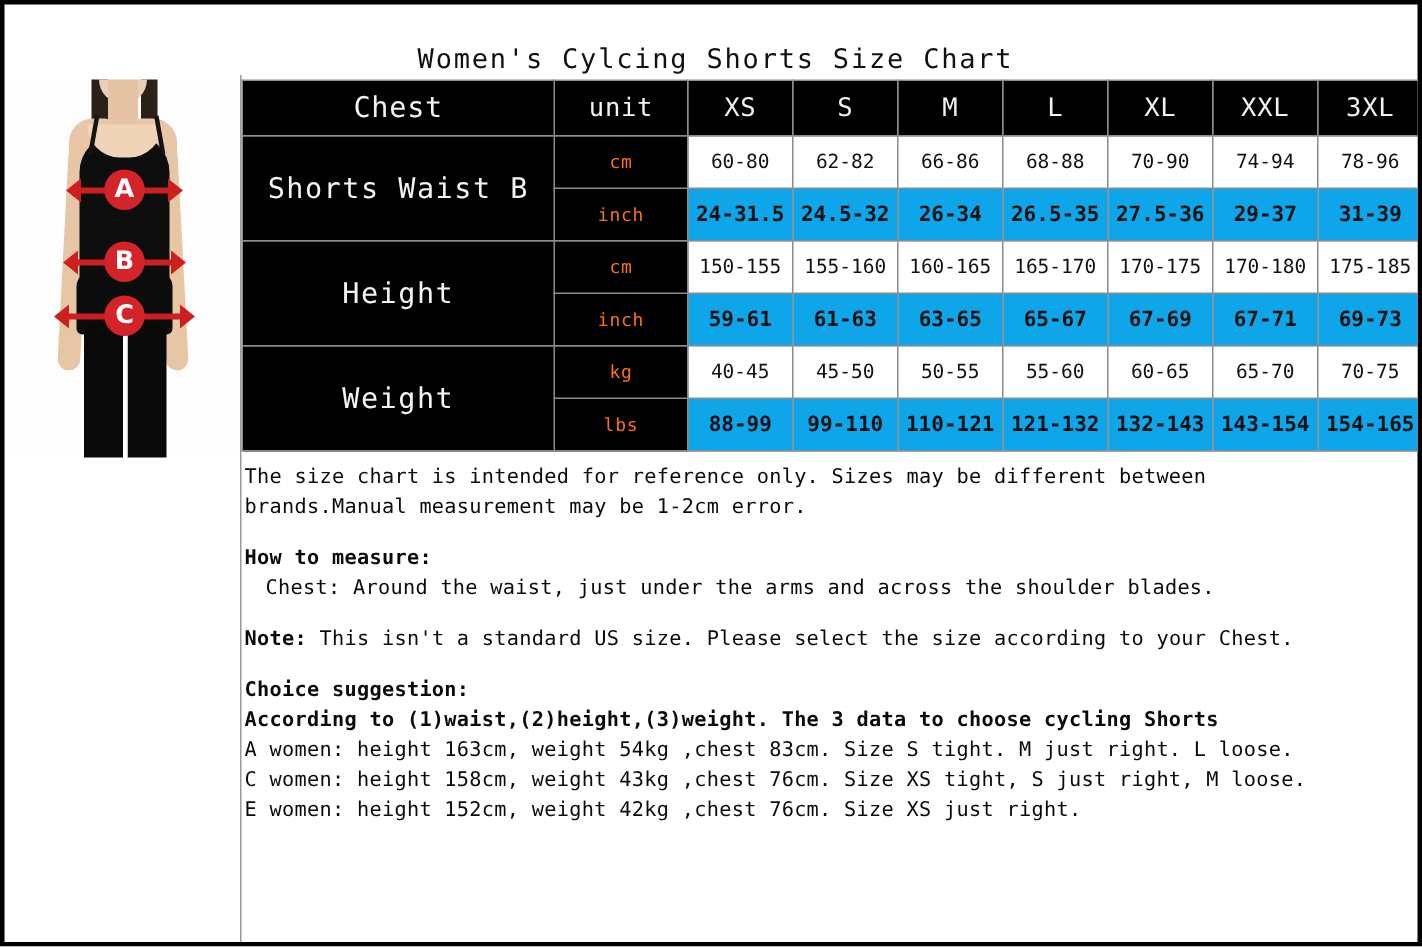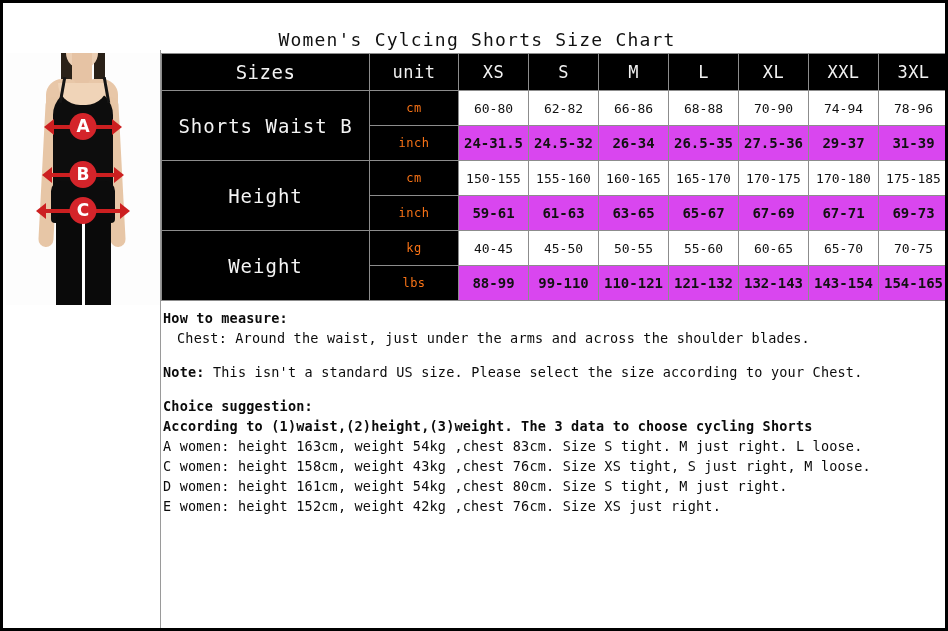--- a/index.html
+++ b/index.html
@@ -212,21 +212,21 @@
     letter-spacing: 1px;
   }
   .unit-cell {
     background: #000000;
     color: #f97316;
     font-size: 12px;
     height: 34px;
     letter-spacing: 0.5px;
   }
   .val-cell { font-size: 13px; color: #111111; height: 34px; background: #ffffff; }
-  .val-cell.alt { background: #d946ef; font-weight: bold; font-size: 14px; }
+  .val-cell.alt { background: #0ea5e9; font-weight: bold; font-size: 14px; }
 
   
   .content {
     position: absolute;
     left: 160px;
     top: 305px;
     width: 786px;
     color: #0b0b0b;
   }
   .para {
@@ -298,21 +298,21 @@
         <col style="width:70px">
         <col style="width:70px">
         <col style="width:70px">
         <col style="width:70px">
         <col style="width:70px">
         <col style="width:70px">
         <col style="width:70px">
       </colgroup>
       <tbody>
         <tr>
-          <td class="hdr-cell hdr-size">Sizes</td>
+          <td class="hdr-cell hdr-size">Chest</td>
           <td class="hdr-cell">unit</td>
           <td class="hdr-cell">XS</td>
           <td class="hdr-cell">S</td>
           <td class="hdr-cell">M</td>
           <td class="hdr-cell">L</td>
           <td class="hdr-cell">XL</td>
           <td class="hdr-cell">XXL</td>
           <td class="hdr-cell">3XL</td>
         </tr>
 
@@ -380,34 +380,37 @@
           <td class="val-cell alt">132-143</td>
           <td class="val-cell alt">143-154</td>
           <td class="val-cell alt">154-165</td>
         </tr>
       </tbody>
     </table>
   </div>
 
   <div class="content">
 
+    <div class="block">
+      <p class="para">The size chart is intended for reference only. Sizes may be different between</p>
+      <p class="para">brands.Manual measurement may be 1-2cm error.</p>
+    </div>
 
     <div class="block">
       <p class="para bold">How to measure:</p>
       <p class="para indent">Chest: Around the waist, just under the arms and across the shoulder blades.</p>
     </div>
 
     <div class="block">
       <p class="para"><span class="bold">Note:</span> <span>This isn't a standard US size. Please select the size according to your Chest.</span></p>
     </div>
 
     <div class="block">
       <p class="para bold">Choice suggestion:</p>
       <p class="para bold">According to (1)waist,(2)height,(3)weight. The 3 data to choose cycling Shorts</p>
       <p class="para tight">A women: height 163cm, weight 54kg ,chest 83cm. Size S tight. M just right. L loose.</p>
       <p class="para tight">C women: height 158cm, weight 43kg ,chest 76cm. Size XS tight, S just right, M loose.</p>
-      <p class="para tight">D women: height 161cm, weight 54kg ,chest 80cm. Size S tight, M just right.</p>
       <p class="para tight">E women: height 152cm, weight 42kg ,chest 76cm. Size XS just right.</p>
     </div>
 
   </div>
 
 </div>
 
 </body></html>

